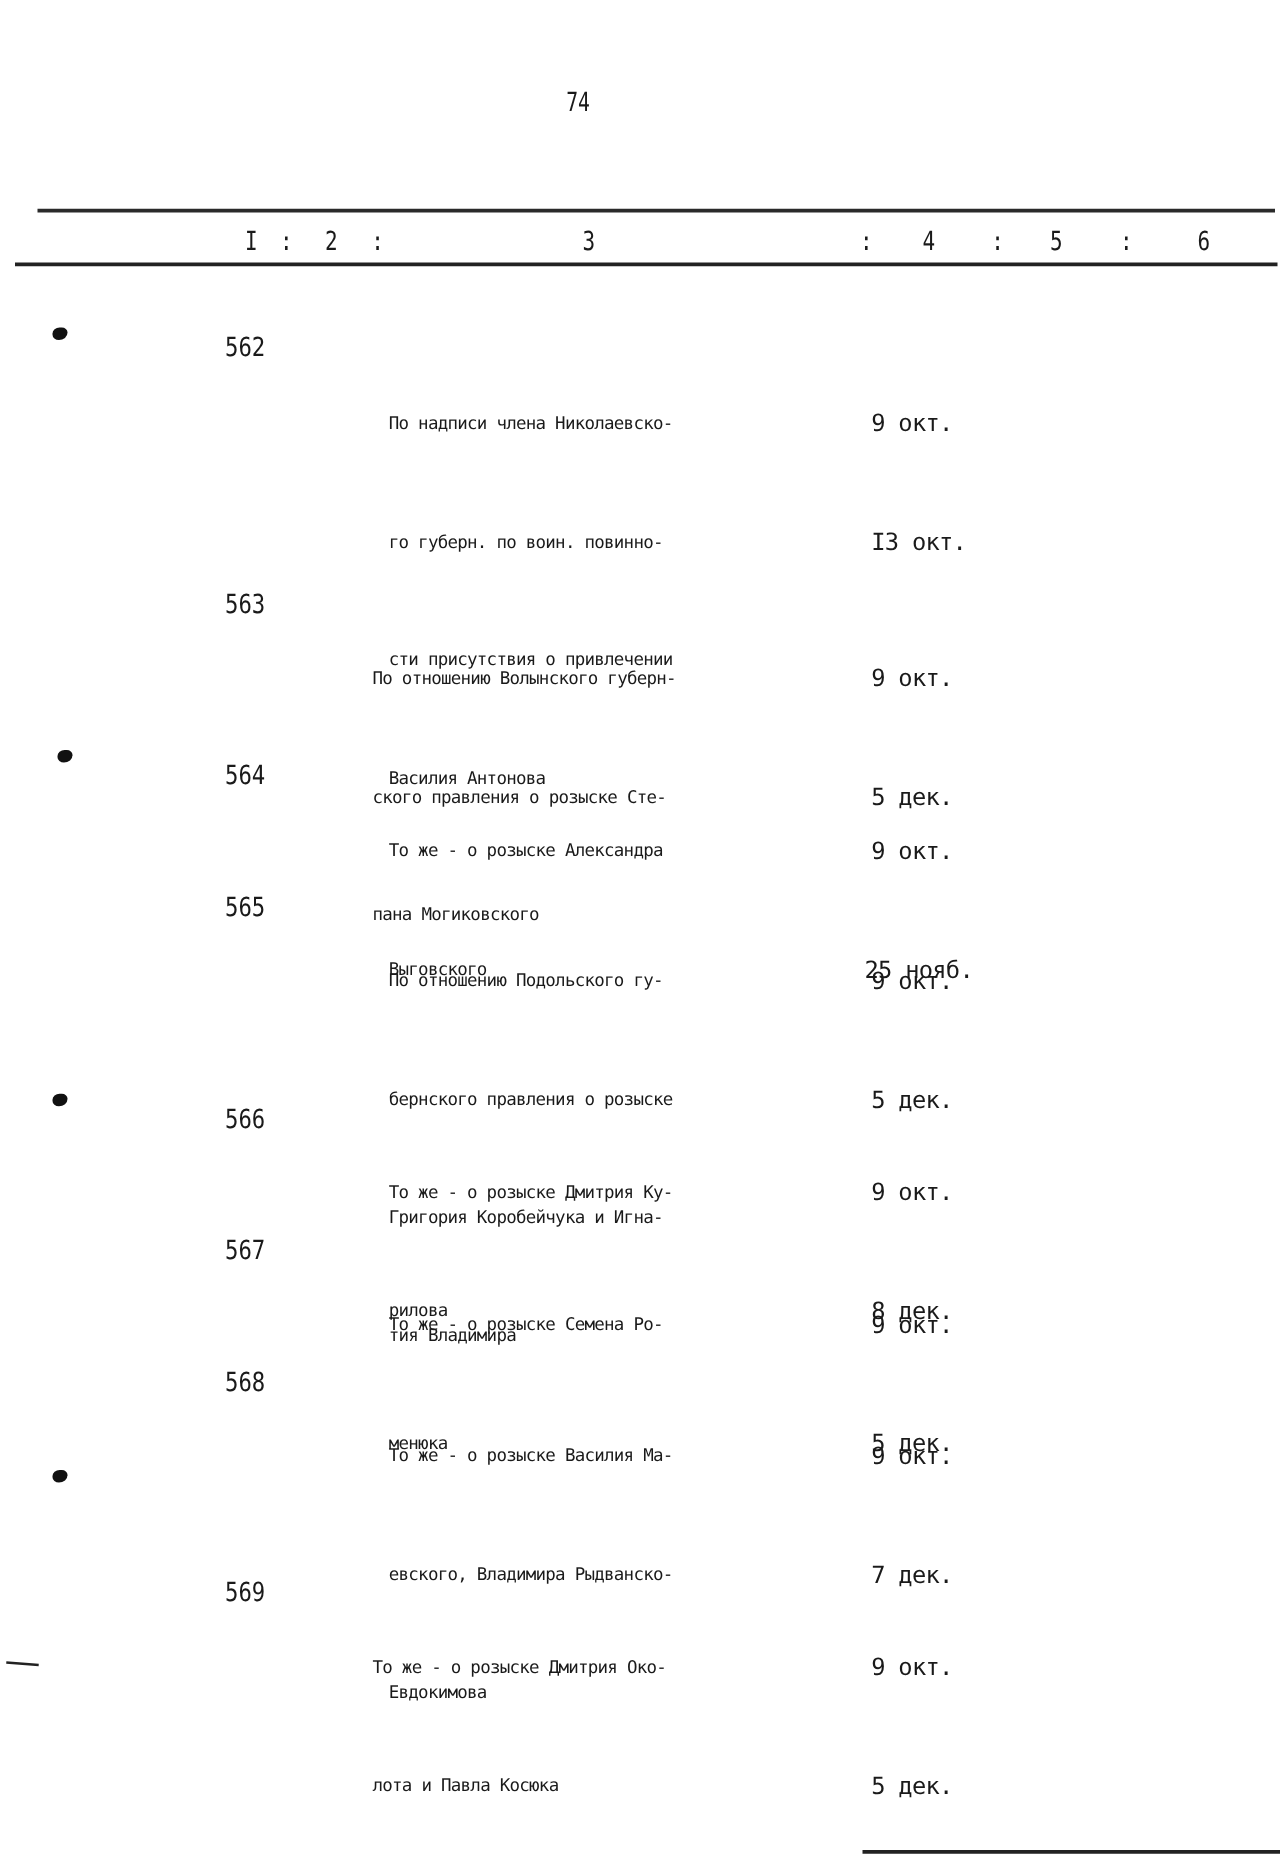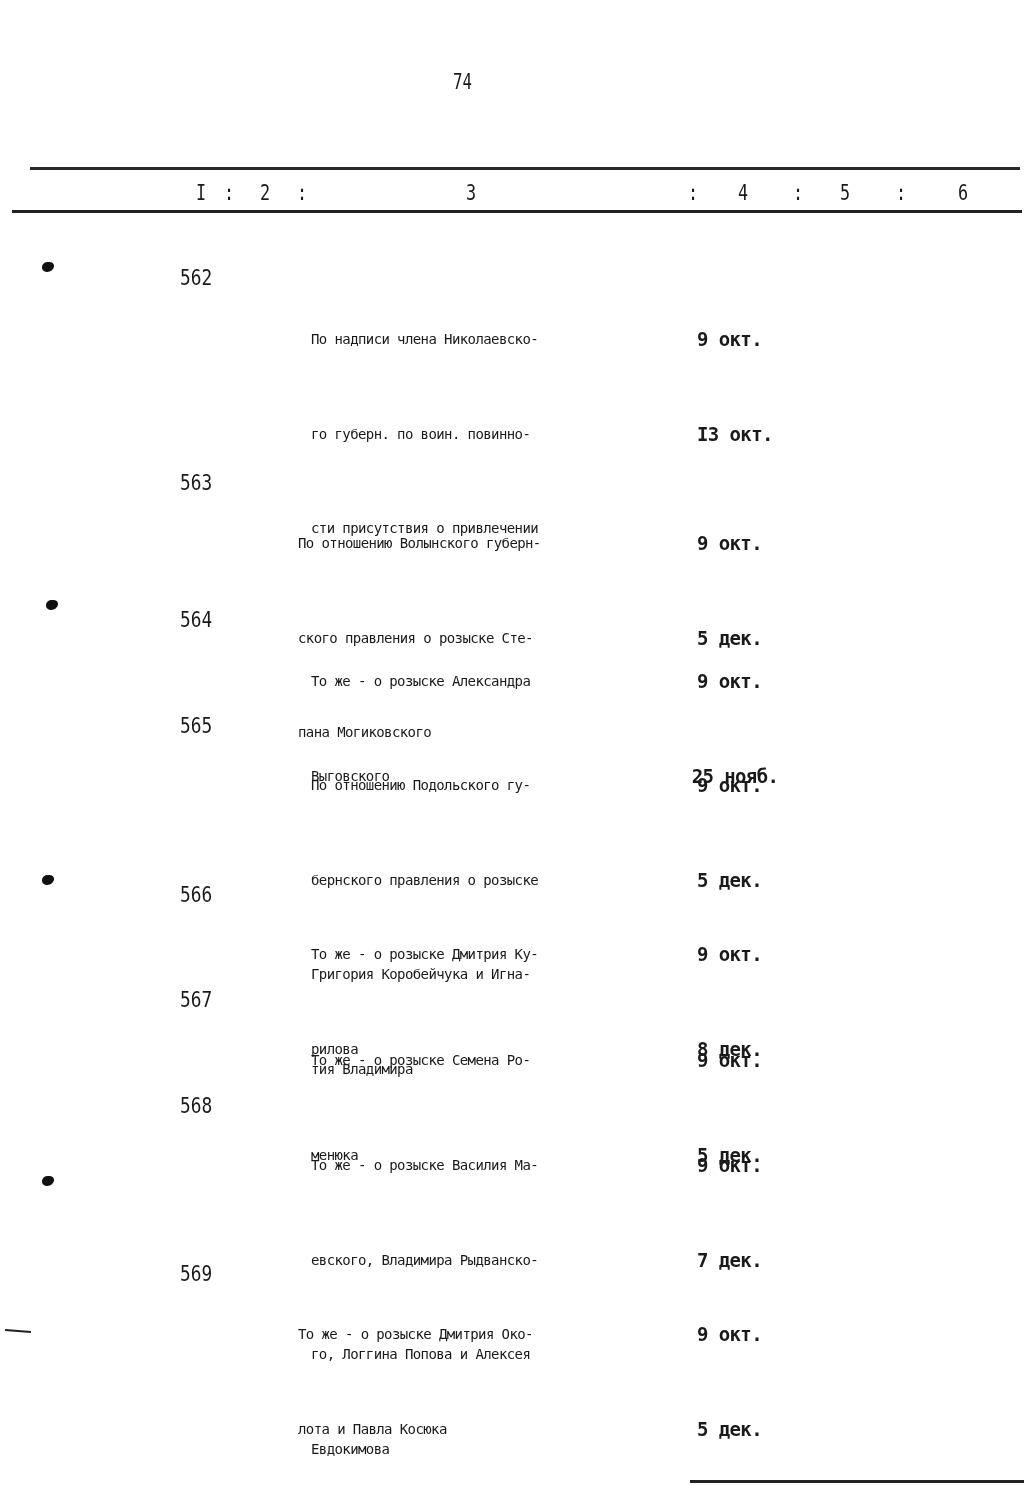--- a/index.html
+++ b/index.html
@@ -6,21 +6,21 @@
   body {
     width: 1024px; height: 1485px; background: #ffffff; position: relative; overflow: hidden;
     font-family: "DejaVu Sans Mono", "Liberation Mono", monospace; color: #1a1a1a;
   }
   .page-number { position: absolute; left: 453px; top: 70px; font-size: 21px; transform: scaleX(0.75); transform-origin: left top; }
   .rule-top { position: absolute; left: 30px; right: 4px; top: 167px; height: 3px; background: #2a2a2a; }
   .rule-bottom { position: absolute; left: 12px; right: 2px; top: 210px; height: 3px; background: #222; }
   .col-header { position: absolute; top: 181px; font-size: 21px; transform: scaleX(0.8); transform-origin: left top; }
   .row-num { position: absolute; left: 180px; font-size: 21px; transform: scaleX(0.85); transform-origin: left top; }
   .desc { position: absolute; font-size: 14px; line-height: 31.5px; white-space: pre; letter-spacing: -0.6px; }
-  .date { position: absolute; font-size: 19px; line-height: 31.5px; white-space: pre; letter-spacing: -0.6px; font-weight: bold; }
+  .date { position: absolute; font-size: 19px; line-height: 31.5px; white-space: pre; letter-spacing: -0.6px; }
   .mark { position: absolute; width: 12px; height: 10px; background: #111; border-radius: 50% 40% 60% 45%; }
   .bottom-rule { position: absolute; left: 690px; right: 0; top: 1480px; height: 3px; background: #222; }
   .left-dash { position: absolute; left: 5px; top: 1330px; width: 26px; height: 2px; background: #222; transform: rotate(4deg); }
 </style>
 </head>
 <body>
 
 <div class="page-number">74</div>
 
 <div class="rule-top"></div>
@@ -38,20 +38,21 @@
   <span class="col-header" style="left:958px">6</span>
 </div>
 <div class="rule-bottom"></div>
 
 <div>
   <span class="row-num" style="top:266px">562</span>
   <div class="desc" style="left:311px; top:261px">
     <div>По надписи члена Николаевско-</div>
     <div>го губерн. по воин. повинно-</div>
     <div>сти присутствия о привлечении</div>
+    <div>Василия Антонова</div>
   </div>
   <div class="date" style="left:697px; top:261px">
     <div>9 окт.</div>
     <div>I3 окт.</div>
   </div>
 </div>
 
 <div>
   <span class="row-num" style="top:471px">563</span>
   <div class="desc" style="left:298px; top:465px">
@@ -113,21 +114,20 @@
     <div>9 окт.</div>
     <div>5 дек.</div>
   </div>
 </div>
 
 <div>
   <span class="row-num" style="top:1094px">568</span>
   <div class="desc" style="left:311px; top:1087px">
     <div>То же - о розыске Василия Ма-</div>
     <div>евского, Владимира Рыдванско-</div>
-    <div>го, Логгина Попова и Алексея</div>
     <div>Евдокимова</div>
   </div>
   <div class="date" style="left:697px; top:1087px">
     <div>9 окт.</div>
     <div>7 дек.</div>
   </div>
 </div>
 
 <div>
   <span class="row-num" style="top:1262px">569</span>

